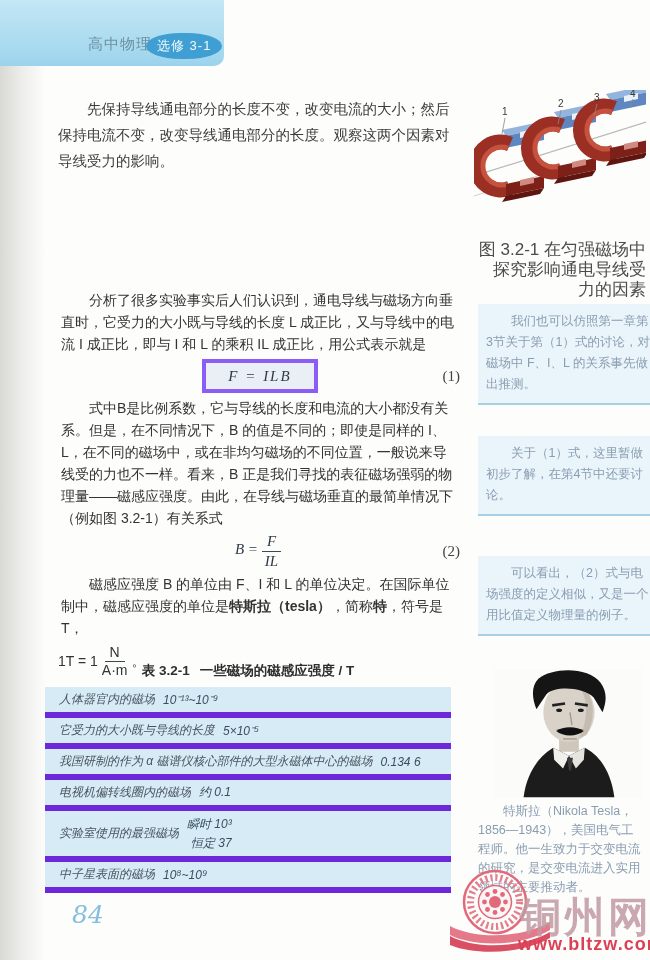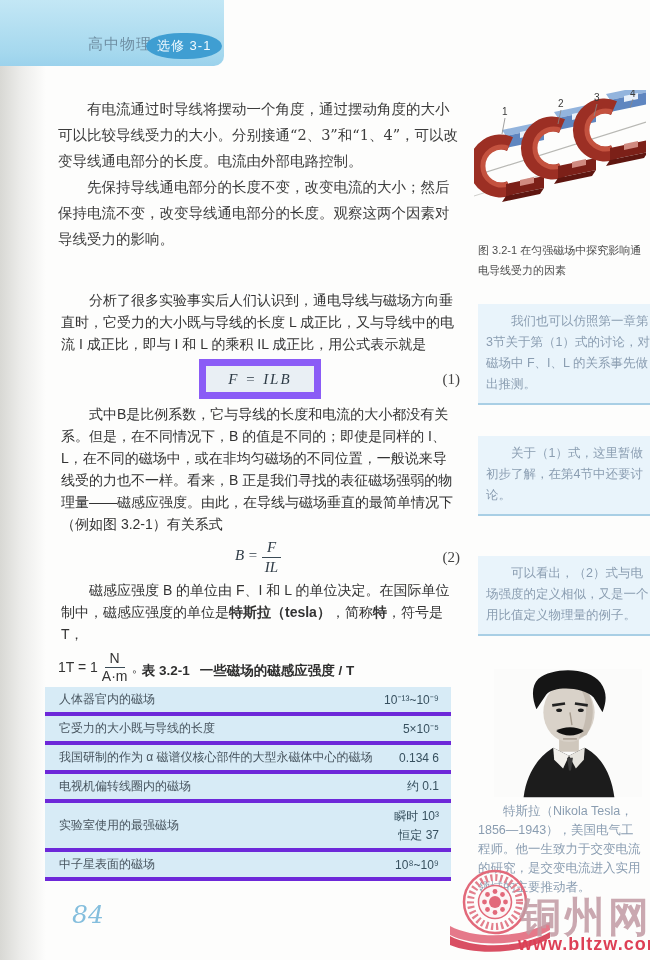--- a/index.html
+++ b/index.html
@@ -16,40 +16,40 @@
     padding:4px 11px;border-radius:50%/55%;letter-spacing:1px;white-space:nowrap;}
   
   .lede{position:absolute;left:58px;top:96px;width:404px;font-family:"DejaVu Serif",serif;
     font-size:14.5px;line-height:26px;color:#3c3c3c;}
   .lede p{margin:0;text-indent:2em;}
   
   .main{position:absolute;left:58px;top:286px;width:404px;font-size:14px;line-height:22px;color:#333;}
   .body-p{margin:3px;text-indent:2em;}
   .eq-row{position:relative;text-align:center;margin:4px 0;font-family:"Liberation Serif",serif;
     font-style:italic;font-size:15px;color:#2e3b46;}
-  .eq-box{display:inline-block;background:#e9eff4;border:7px solid #8b5cf6;padding:2px 22px;letter-spacing:2px;}
+  .eq-box{display:inline-block;background:#e9eff4;border:4px solid #8b5cf6;padding:2px 22px;letter-spacing:2px;}
   .eq-num{position:absolute;right:2px;top:50%;transform:translateY(-50%);font-style:normal;color:#444;}
   .frac{display:inline-flex;flex-direction:column;align-items:center;vertical-align:middle;margin:0 4px;}
   .frac .num{display:block;padding:0 5px 1px;border-bottom:1px solid #3a4a55;line-height:1.1;}
   .frac .den{display:block;line-height:1.1;padding-top:1px;}
   .unit-line{margin-top:6px;font-family:Liberation Sans, sans-serif;font-size:14px;color:#333;}
   
   .table-sec{position:absolute;left:45px;top:662px;width:406px;}
   .table-title{text-align:center;font-size:13.5px;color:#2f2f2f;margin-bottom:7px;font-weight:bold;}
   .table-title .tt2{margin-left:10px;}
   .mag-table{background:#d7ebf6;}
-  .trow{display:flex;justify-content:space-between;align-items:center;
-    padding:4px 12px 4px 14px;border-bottom:4px solid #6d28d9;min-height:16px;}
+  .trow{display:flex;align-items:center;
+    padding:4px 12px 4px 14px;border-bottom:6px solid #6d28d9;min-height:16px;font-style:italic;}
   .tlabel{font-size:12px;color:#47545e;white-space:nowrap;overflow:hidden;}
   .tval{font-size:12px;color:#37505f;white-space:nowrap;text-align:right;padding-left:8px;}
   .tval-stack{display:flex;flex-direction:column;align-items:flex-end;line-height:1.55;}
   
   .figure{position:absolute;left:474px;top:90px;width:172px;height:148px;}
-  .fig-caption{position:absolute;left:478px;top:240px;width:168px;font-size:11px;
-    line-height:20px;color:#4c4c4c;}
+  .fig-caption{position:absolute;left:478px;top:240px;width:168px;font-size:17px;
+    line-height:20px;color:#4c4c4c;text-align:right;}
   .note{position:absolute;left:478px;width:164px;background:#e9f4fb;color:#8a9db1;
     font-size:12.5px;line-height:21px;padding:7px 8px 8px;border-bottom:2px solid #a9cfe5;
     text-indent:2em;}
   .note1{top:304px;}
   .note2{top:436px;}
   .note3{top:556px;}
   .portrait{position:absolute;left:494px;top:668px;width:148px;height:130px;}
   .tesla-caption{position:absolute;left:478px;top:802px;width:168px;font-size:12.5px;
     line-height:19px;color:#8a9db1;text-indent:2em;}
   
@@ -67,21 +67,20 @@
 
 <div class="page">
   <div class="binding"></div>
 
   <div class="header-band">
     <span class="course">高中物理</span>
     <span class="badge">选修 3-1</span>
   </div>
 
   <div class="lede">
-    <p>有电流通过时导线将摆动一个角度，通过摆动角度的大小可以比较导线受力的大小。分别接通“2、3”和“1、4”，可以改变导线通电部分的长度。电流由外部电路控制。</p>
     <p>先保持导线通电部分的长度不变，改变电流的大小；然后保持电流不变，改变导线通电部分的长度。观察这两个因素对导线受力的影响。</p>
   </div>
 
   <div class="main">
     <p class="body-p">分析了很多实验事实后人们认识到，通电导线与磁场方向垂直时，它受力的大小既与导线的长度 L 成正比，又与导线中的电流 I 成正比，即与 I 和 L 的乘积 IL 成正比，用公式表示就是</p>
 
     <div class="eq-row">
       <span class="eq-box">F = ILB</span>
       <span class="eq-num">(1)</span>
     </div>

